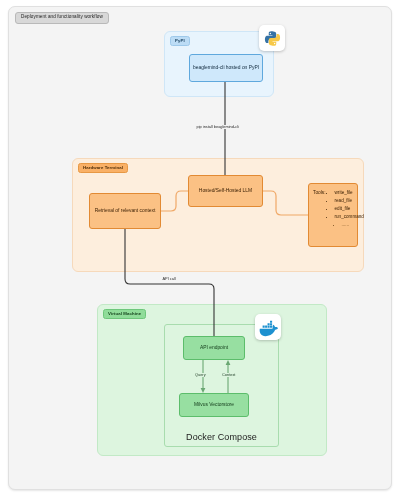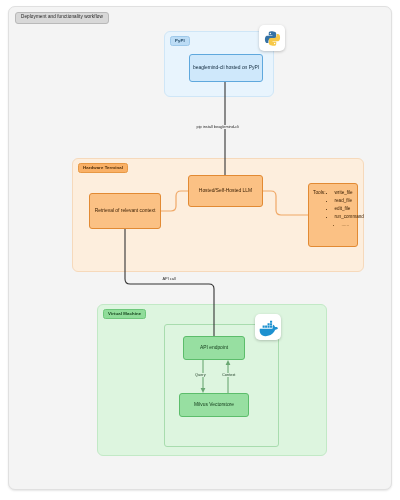--- a/index.html
+++ b/index.html
@@ -250,20 +250,21 @@
 
   <div class="group" id="group-terminal">
     <div class="group-label">Hardware Terminal</div>
   </div>
 
   <div class="group" id="group-vm">
     <div class="group-label">Virtual Machine</div>
   </div>
 
   <div id="docker-compose-frame"></div>
+  <div id="docker-compose-label">Docker Compose</div>
 
   <svg id="wires" viewBox="0 0 400 500" xmlns="http://www.w3.org/2000/svg">
 
     <path d="M 216,75 L 216,168" stroke="#333333" stroke-width="1.1" fill="none"></path>
 
     <path d="M 152,204 L 162,204 Q 167,204 167,199 L 167,189 Q 167,184 172,184 L 179,184" stroke="#f0a867" stroke-width="1.2" fill="none"></path>
 
     <path d="M 254,184 L 262,184 Q 267,184 267,189 L 267,203 Q 267,208 272,208 L 299,208" stroke="#f0a867" stroke-width="1.2" fill="none"></path>
 
     <path d="M 116,222 L 116,272 Q 116,277 121,277 L 200,277 Q 205,277 205,282 L 205,329" stroke="#333333" stroke-width="1.1" fill="none"></path>

